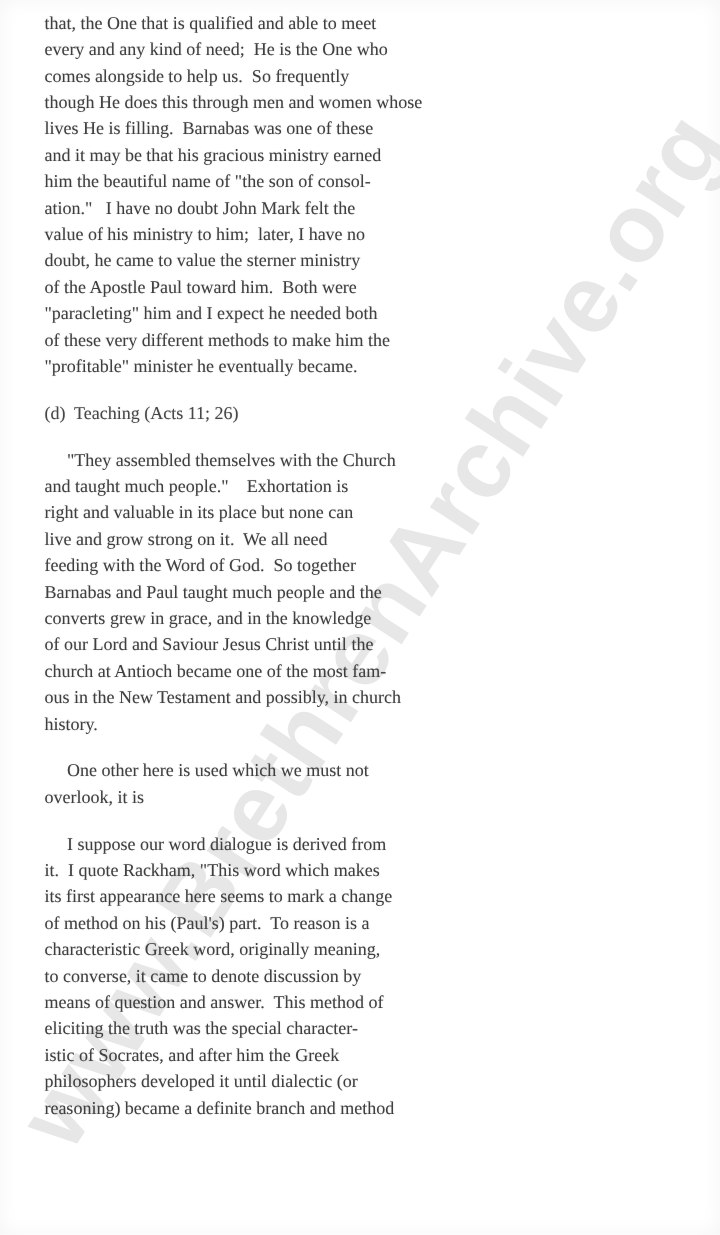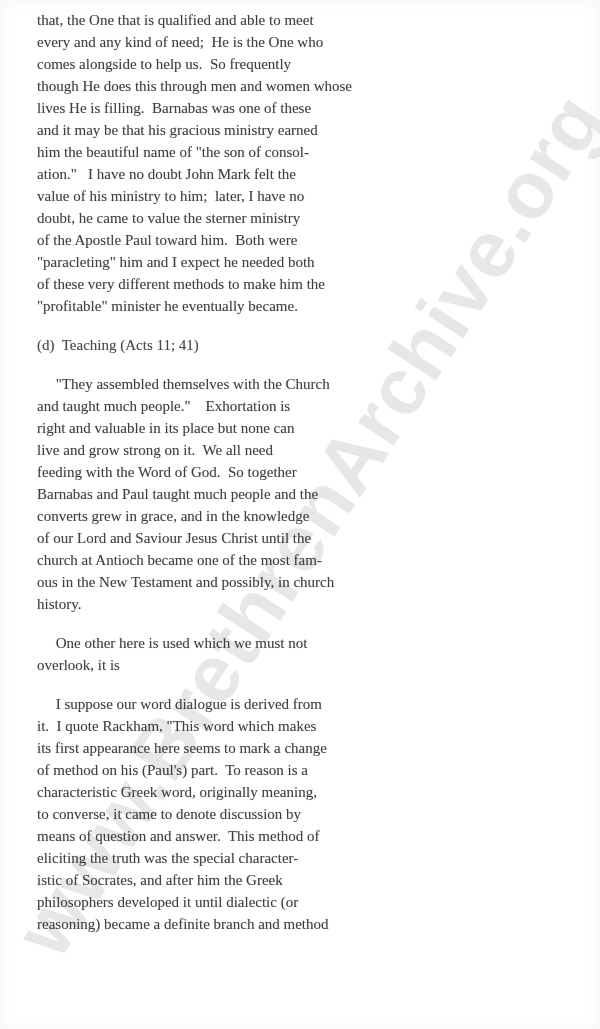--- a/index.html
+++ b/index.html
@@ -66,21 +66,21 @@
 lives He is filling.  Barnabas was one of these
 and it may be that his gracious ministry earned
 him the beautiful name of "the son of consol-
 ation."   I have no doubt John Mark felt the
 value of his ministry to him;  later, I have no
 doubt, he came to value the sterner ministry
 of the Apostle Paul toward him.  Both were
 "paracleting" him and I expect he needed both
 of these very different methods to make him the
 "profitable" minister he eventually became.</div>
-      <div class="block heading">(d)  Teaching (Acts 11; 41)</div>
+      <div class="block heading">(d)  Teaching (Acts 11; 26)</div>
       <div class="block paragraph">     "They assembled themselves with the Church
 and taught much people."    Exhortation is
 right and valuable in its place but none can
 live and grow strong on it.  We all need
 feeding with the Word of God.  So together
 Barnabas and Paul taught much people and the
 converts grew in grace, and in the knowledge
 of our Lord and Saviour Jesus Christ until the
 church at Antioch became one of the most fam-
 ous in the New Testament and possibly, in church

